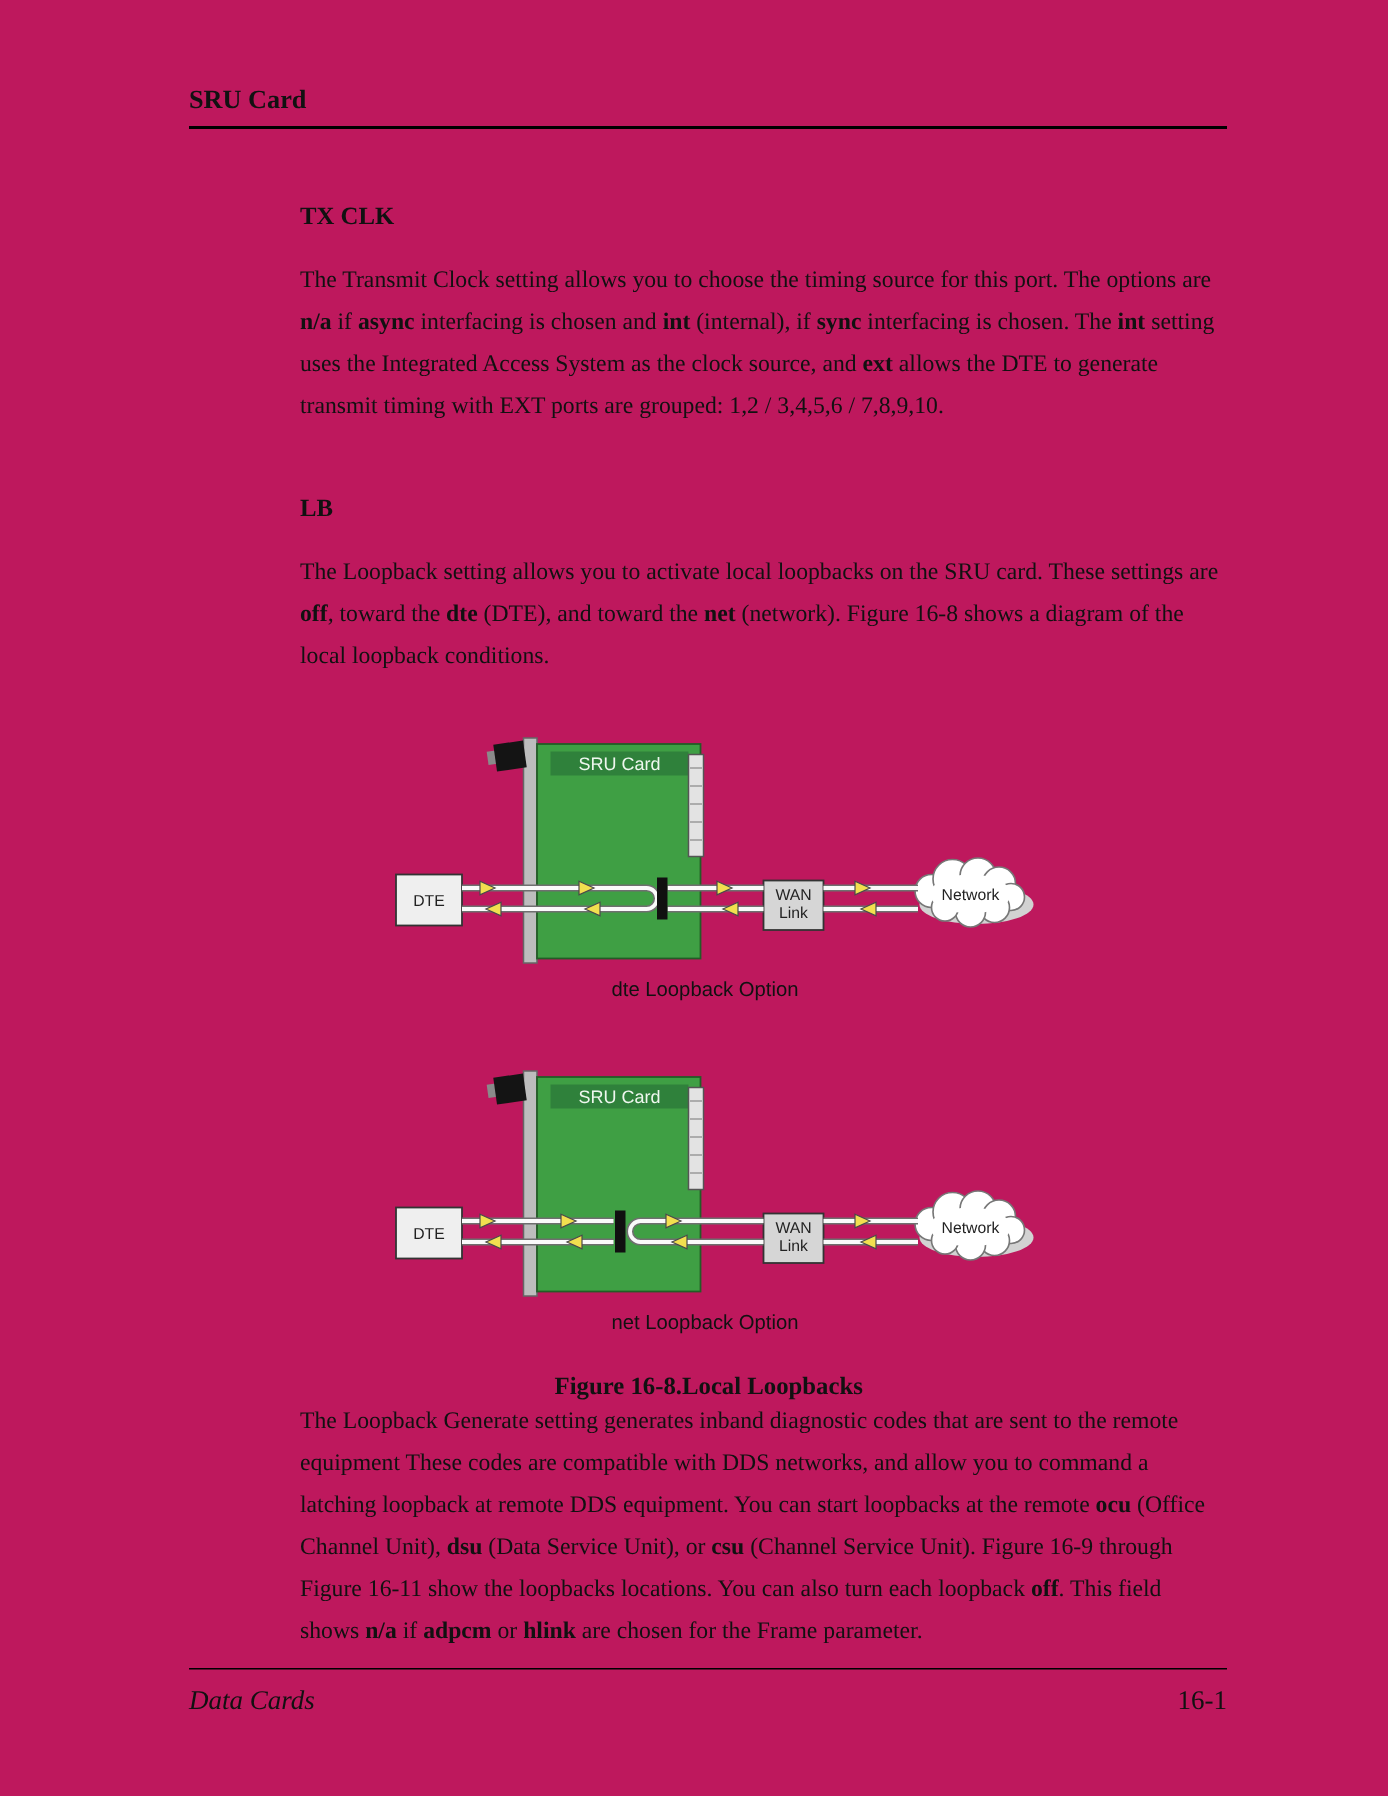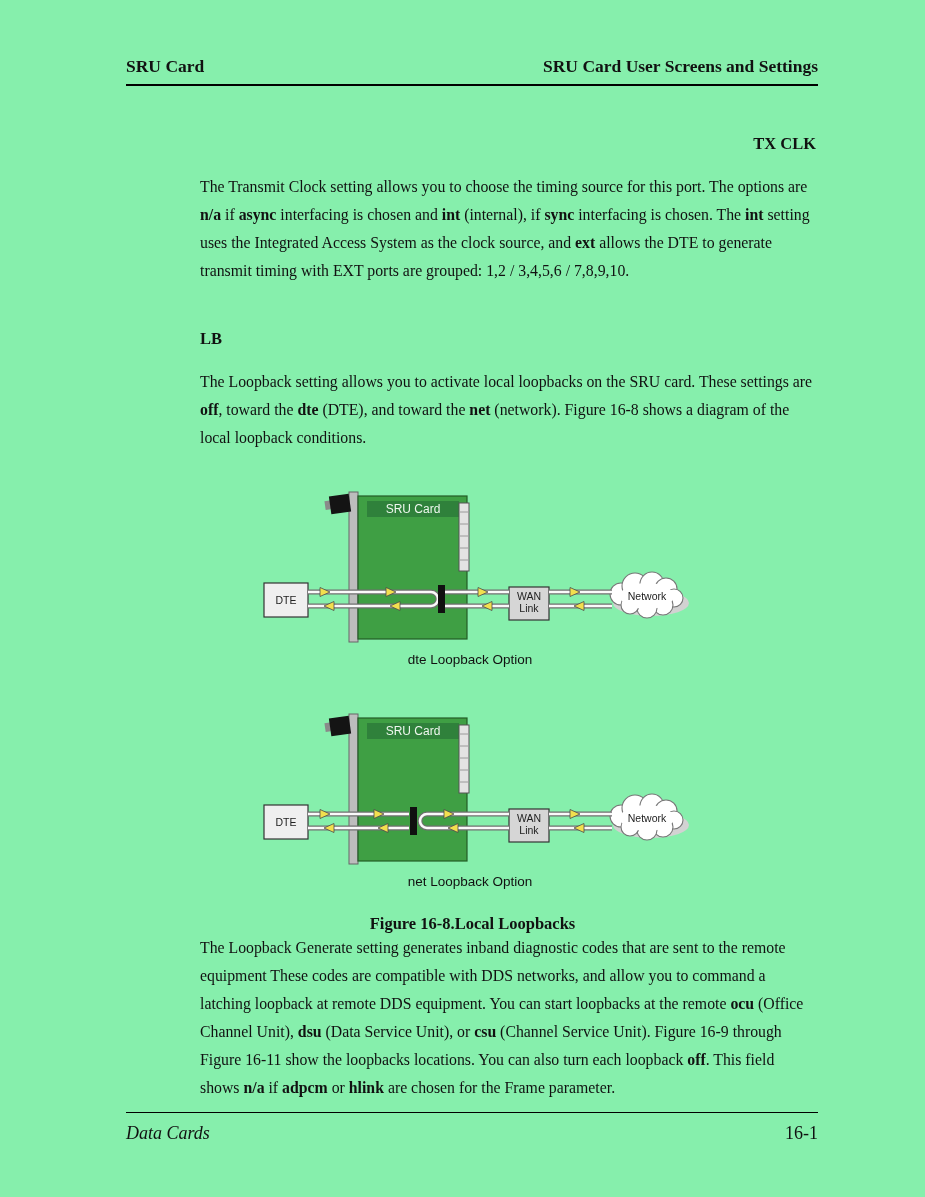--- a/index.html
+++ b/index.html
@@ -1,27 +1,27 @@
 <!DOCTYPE html>
 <html style="--board-green: #3f9f44; --arrow-yellow: #f2df4f;"><head>
 <meta charset="utf-8">
 <style>
   * { margin:0; padding:0; box-sizing:border-box; }
   html,body { background:#ffffff; }
   body { font-family:"Liberation Serif", serif; color:#111; }
-  .page { position:relative; width:925px; height:1197px; background:#86efac; overflow:hidden; }
+  .page { position:relative; width:925px; height:1197px; background:#be185d; overflow:hidden; }
 
   .header { position:absolute; top:56px; left:126px; right:107px;
             display:flex; justify-content:space-between;
             border-bottom:2px solid #000; padding-bottom:7px;
             font-weight:bold; font-size:17.5px; }
 
   .content { position:absolute; top:82px; left:200px; width:616px; }
   .content h3 { font-size:16.5px; font-weight:bold; margin:44px 0 19px; }
-  .content h3.first { margin-top:52px;text-align:right; }
+  .content h3.first { margin-top:52px; }
   .content p { font-size:15.8px; line-height:28px; margin:0; }
 
   figure { margin:36px 0 0 0; }
   svg.diagram { display:block; margin-left:55px; }
   svg.diagram + svg.diagram { margin-top:40px; }
   figcaption { width:545px; text-align:center; font-weight:bold; font-size:16.5px; margin-top:22px; }
 
   .footer { position:absolute; left:126px; right:107px; top:1112px;
             border-top:1.5px solid #000; padding-top:10px;
             display:flex; justify-content:space-between; font-size:18px; }
@@ -48,21 +48,20 @@
   .arrow { fill:var(--arrow-yellow,#f2df4f); stroke:#4a4a4a; stroke-width:0.8; }
   .diagram-label { font-family:"Liberation Sans",sans-serif; font-size:13.5px; fill:#111; text-anchor:middle; }
 </style>
 </head>
 <body>
 
 <div class="page">
 
   <div class="header">
     <span>SRU Card</span>
-    <span>SRU Card User Screens and Settings</span>
   </div>
 
   <div class="content">
 
     <h3 class="first">TX CLK</h3>
     <p>The Transmit Clock setting allows you to choose the timing source for this port. The options are <b>n/a</b> if <b>async</b> interfacing is chosen and <b>int</b> (internal), if <b>sync</b> interfacing is chosen. The <b>int</b> setting uses the Integrated Access System as the clock source, and <b>ext</b> allows the DTE to generate transmit timing with EXT ports are grouped: 1,2 / 3,4,5,6 / 7,8,9,10.</p>
 
     <h3>LB</h3>
     <p>The Loopback setting allows you to activate local loopbacks on the SRU card. These settings are <b>off</b>, toward the <b>dte</b> (DTE), and toward the <b>net</b> (network). Figure 16-8 shows a diagram of the local loopback conditions.</p>
 

